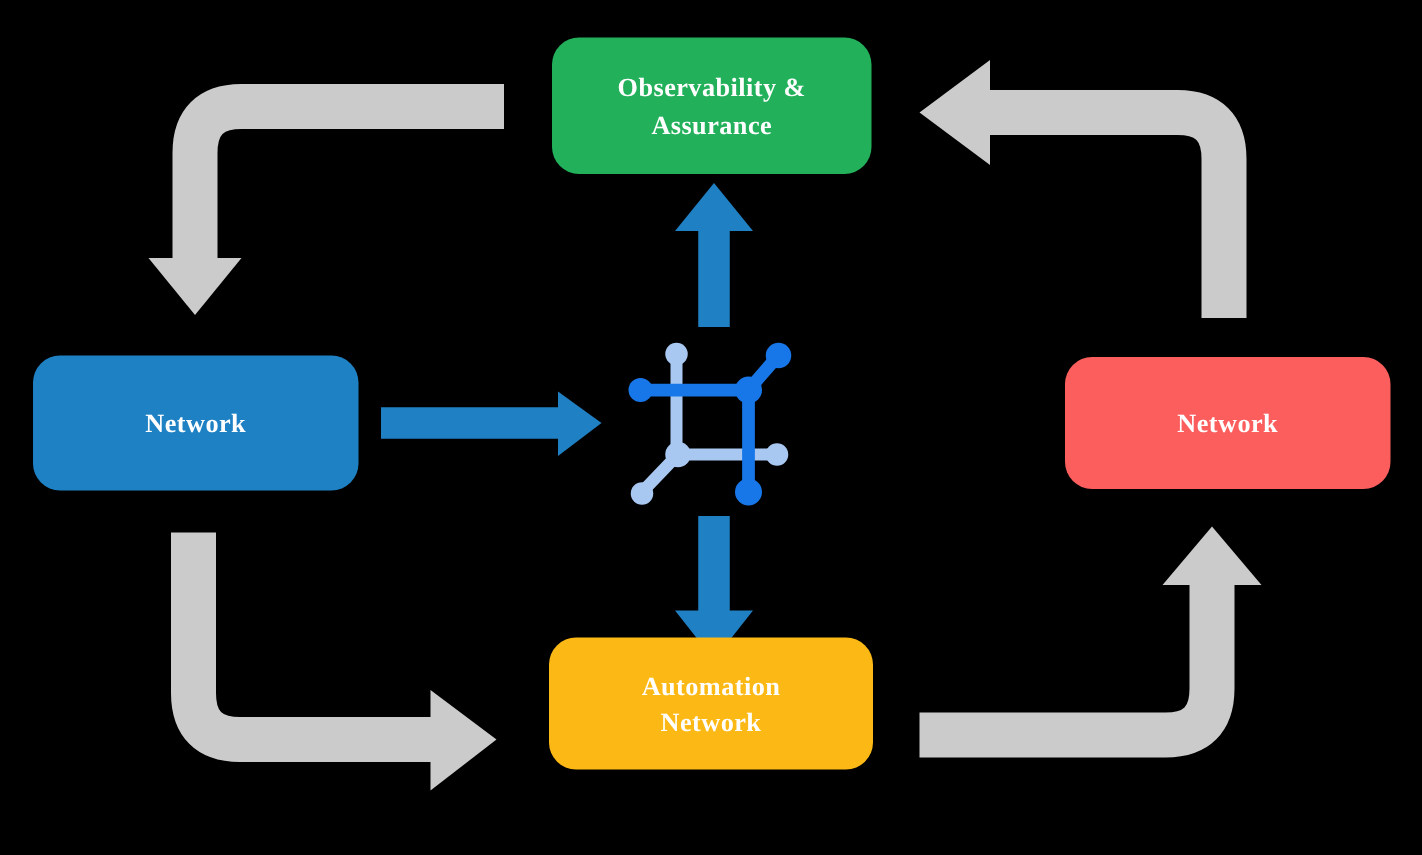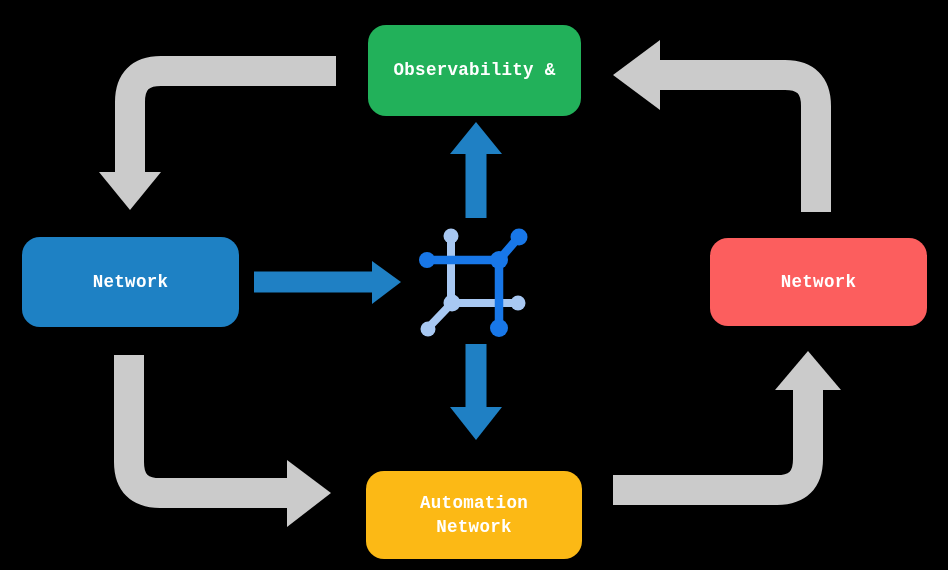--- a/index.html
+++ b/index.html
@@ -4,34 +4,34 @@
 <style>
   :root{
     --green:#22B15A; --blue:#1E81C4; --red:#FC5E5E; --yellow:#FCB915;
     --gray-arrow:#CBCBCB; --blue-arrow:#1F80C4;
     --icon-dark:#1877E8; --icon-light:#A8C8F2; --text:#FFFFFF; --bg:#000000;
   }
   *{margin:0;padding:0;box-sizing:border-box;}
   html,body{background:#000;}
   .canvas{
     position:relative; width:948px; height:570px; background:var(--bg);
-    overflow:hidden; font-family:Liberation Mono, monospace;
+    overflow:hidden; font-family:Liberation Serif, serif;
   }
   .arrow-layer{position:absolute; left:0; top:0; width:948px; height:570px;}
   .node{
     position:absolute; display:flex; flex-direction:column;
     align-items:center; justify-content:center;
     border-radius:18px; color:var(--text);
     font-size:17.5px; font-weight:600; letter-spacing:.3px; line-height:1.38;
     text-align:center;
   }
   .node-green{left:368px; top:25px; width:213px; height:91px; background:var(--green);}
   .node-blue{left:22px; top:237px; width:217px; height:90px; background:var(--blue);}
   .node-red{left:710px; top:238px; width:217px; height:88px; background:var(--red);}
-  .node-yellow{left:366px; top:471px; width:216px; height:88px; background:var(--yellow);}
+  .node-yellow{left:366px; top:425px; width:216px; height:88px; background:var(--yellow);}
   .gray-shaft{fill:none; stroke:var(--gray-arrow); stroke-width:30;}
   .gray-head{fill:var(--gray-arrow); stroke:none;}
   .blue-shaft{fill:none; stroke:var(--blue-arrow); stroke-width:21;}
   .blue-head{fill:var(--blue-arrow); stroke:none;}
   .icon-wrap{position:absolute; left:415px; top:222px; width:125px; height:125px;}
   .ic-light{stroke:var(--icon-light); stroke-width:8; stroke-linecap:round;}
   .ic-light-f{fill:var(--icon-light);}
   .ic-dark{stroke:var(--icon-dark); stroke-width:8.5; stroke-linecap:round;}
   .ic-dark-f{fill:var(--icon-dark);}
 </style>
@@ -94,20 +94,21 @@
       <line class="ic-dark" x1="84" y1="38" x2="84" y2="105"></line>
       <line class="ic-dark" x1="84" y1="38" x2="103" y2="16"></line>
       <circle class="ic-dark-f" cx="84" cy="38" r="9"></circle>
       <circle class="ic-dark-f" cx="104" cy="15" r="8.5"></circle>
       <circle class="ic-dark-f" cx="84" cy="106" r="9"></circle>
     </svg>
   </div>
 
   <div class="node node-green">
     <span>Observability &amp;</span>
+    <span>Assurance</span>
   </div>
 
   <div class="node node-blue">
     <span>Network</span>
   </div>
 
   <div class="node node-red">
     <span>Network</span>
   </div>
 

